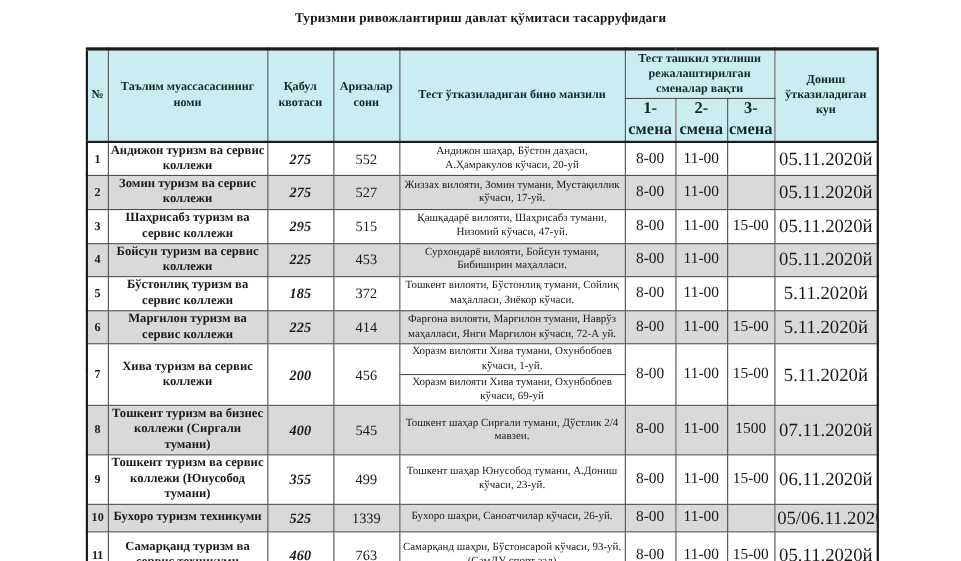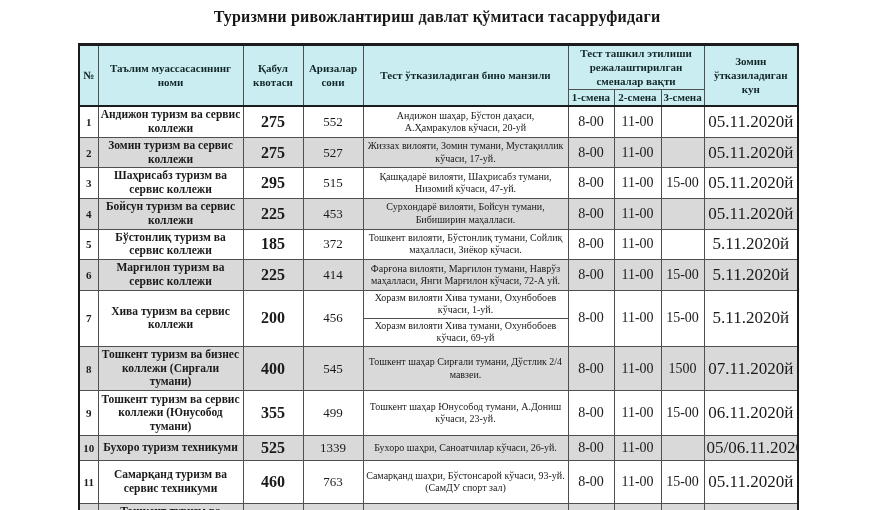--- a/index.html
+++ b/index.html
@@ -3,44 +3,44 @@
 <meta charset="utf-8">
 <style>
   html,body{margin:0;padding:0;}
   body{
     width:874px;height:510px;overflow:hidden;background:#ffffff;
     font-family:"Liberation Serif","DejaVu Serif",serif;
     color:#1a1a1a;position:relative;
   }
   .title{
     position:absolute;top:6px;left:0;width:874px;text-align:center;
-    font-weight:bold;font-size:16px;line-height:21px;color:#171717;
+    font-weight:bold;font-size:12px;line-height:21px;color:#171717;
     letter-spacing:0.2px;
   }
   table.sched{
     position:absolute;left:78px;top:43px;width:719px;
     border-collapse:collapse;table-layout:fixed;
     border:2px solid #1c1c1c;border-top:3px solid #1c1c1c;
   }
   table.sched th,table.sched td{
     border:1px solid #4f4f4f;
     text-align:center;vertical-align:middle;
     padding:1px 2px;overflow:hidden;
   }
   thead th{
     background:#c9edf0;font-weight:bold;font-size:11px;line-height:1.25;
     color:#13272a;
   }
   thead{border-bottom:2px solid #1c1c1c;}
-  tr.shift-row th{font-size:11px;height:15px;padding:0 1px;}
+  tr.shift-row th{font-size:15px;height:15px;padding:0 1px;}
   tbody tr.even td{background:#d9d9d9;}
   tbody tr.odd td{background:#ffffff;}
   td.c-no{font-weight:bold;font-size:11px;}
   td.c-name{font-weight:bold;font-size:11.5px;line-height:1.2;margin-left:37px;}
-  td.c-quota{font-weight:bold;font-size:16px;}
+  td.c-quota{font-weight:bold;font-size:13px;font-style:italic;}
   td.c-apps{font-size:13px;}
   td.c-addr{font-size:10px;line-height:1.25;}
   td.c-time{font-size:14px;}
   td.c-day{font-size:17px;}
 </style>
 </head>
 <body>
 
 <div class="title">
   <div>Туризмни ривожлантириш давлат қўмитаси тасарруфидаги</div>
@@ -59,21 +59,21 @@
       <col style="width:94px">
   </colgroup>
   <thead>
     <tr style="height:40px">
       <th rowspan="2">№</th>
       <th rowspan="2">Таълим муассасасининг номи</th>
       <th rowspan="2">Қабул квотаси</th>
       <th rowspan="2">Аризалар сони</th>
       <th rowspan="2">Тест ўтказиладиган бино манзили</th>
       <th colspan="3">Тест ташкил этилиши режалаштирилган сменалар вақти</th>
-      <th rowspan="2">Зомин ўтказиладиган кун</th>
+      <th rowspan="2">Дониш ўтказиладиган кун</th>
     </tr>
     <tr class="shift-row">
       <th>1-смена</th>
       <th>2-смена</th>
       <th>3-смена</th>
     </tr>
   </thead>
   <tbody id="table-body">
       <tr class="odd" style="height: 30px;">
         <td class="c-no">1</td>

